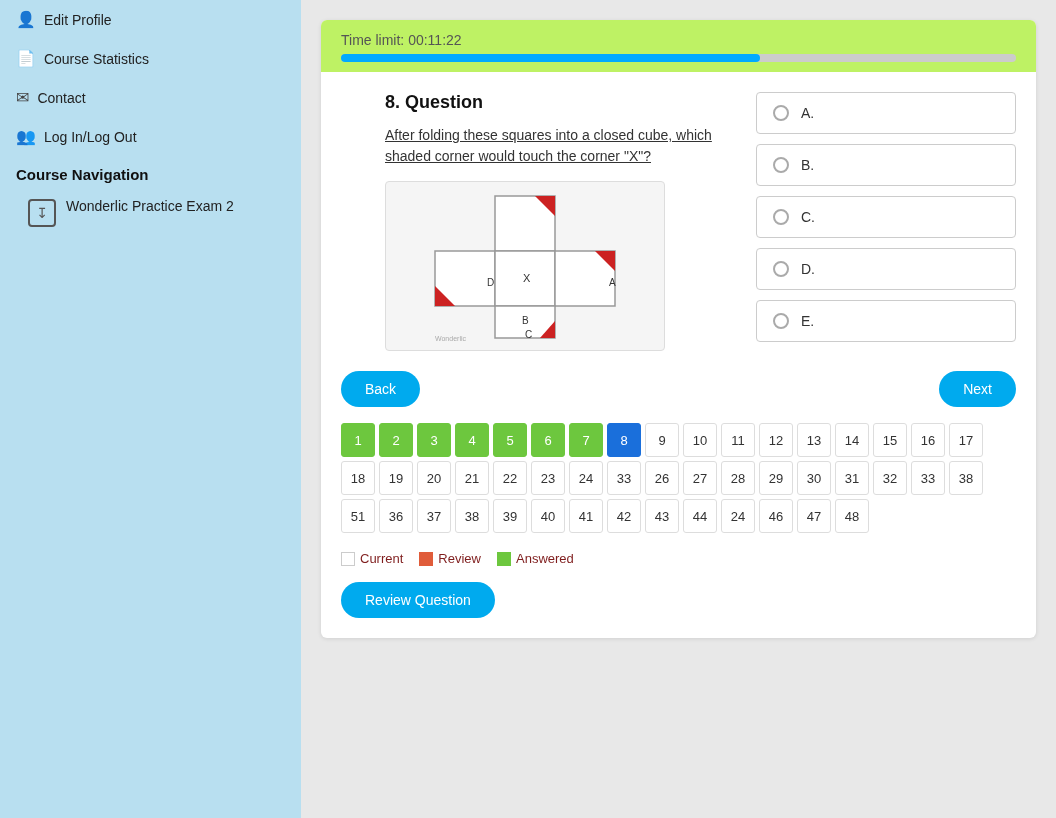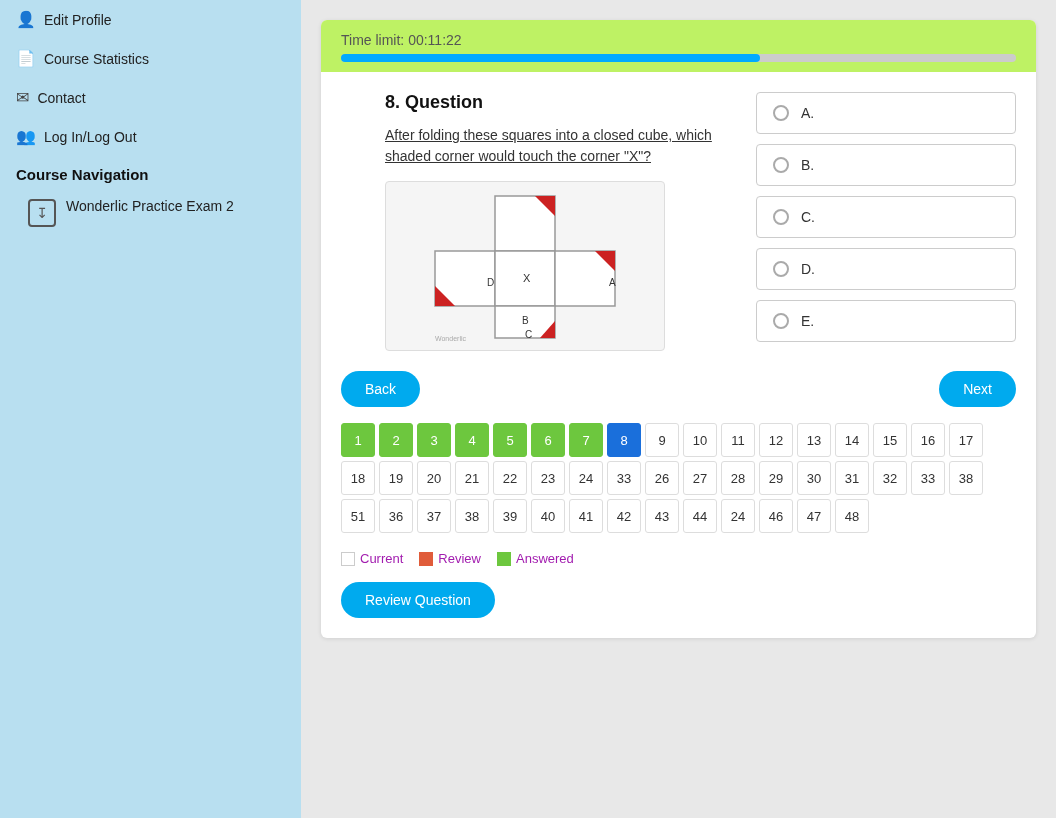--- a/index.html
+++ b/index.html
@@ -210,21 +210,21 @@
     .num-cell.current { background: #1a6fdb; color: #fff; border-color: #1a6fdb; }
     .num-cell.plain { background: #fff; color: #333; }
 
     
     .legend {
       display: flex;
       align-items: center;
       gap: 16px;
       padding: 8px 20px 12px 20px;
       font-size: 13px;
-      color: #a21caf;
+      color: #7f1d1d;
     }
     .legend-item {
       display: flex;
       align-items: center;
       gap: 5px;
     }
     .legend-box {
       width: 14px;
       height: 14px;
       border: 1px solid #ccc;

